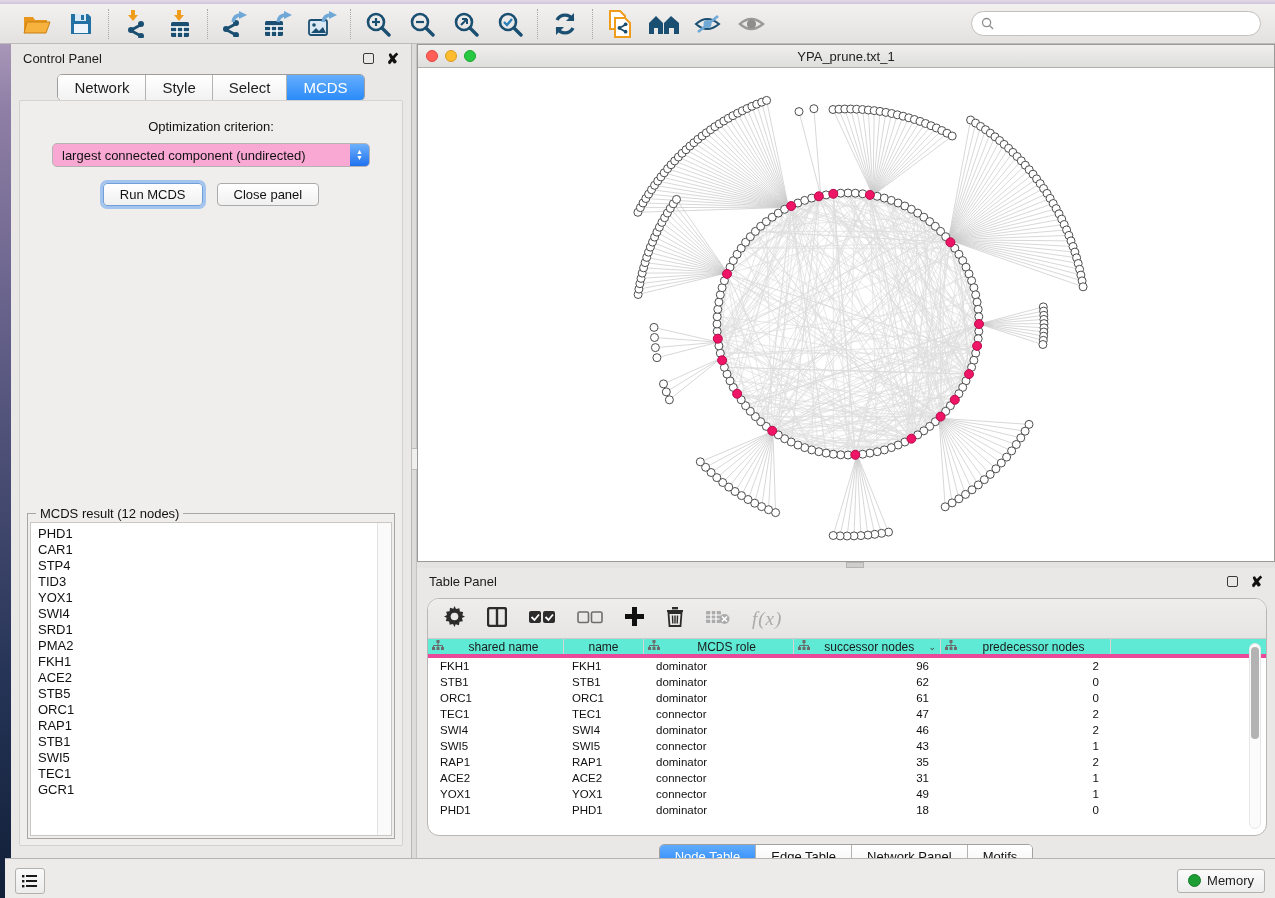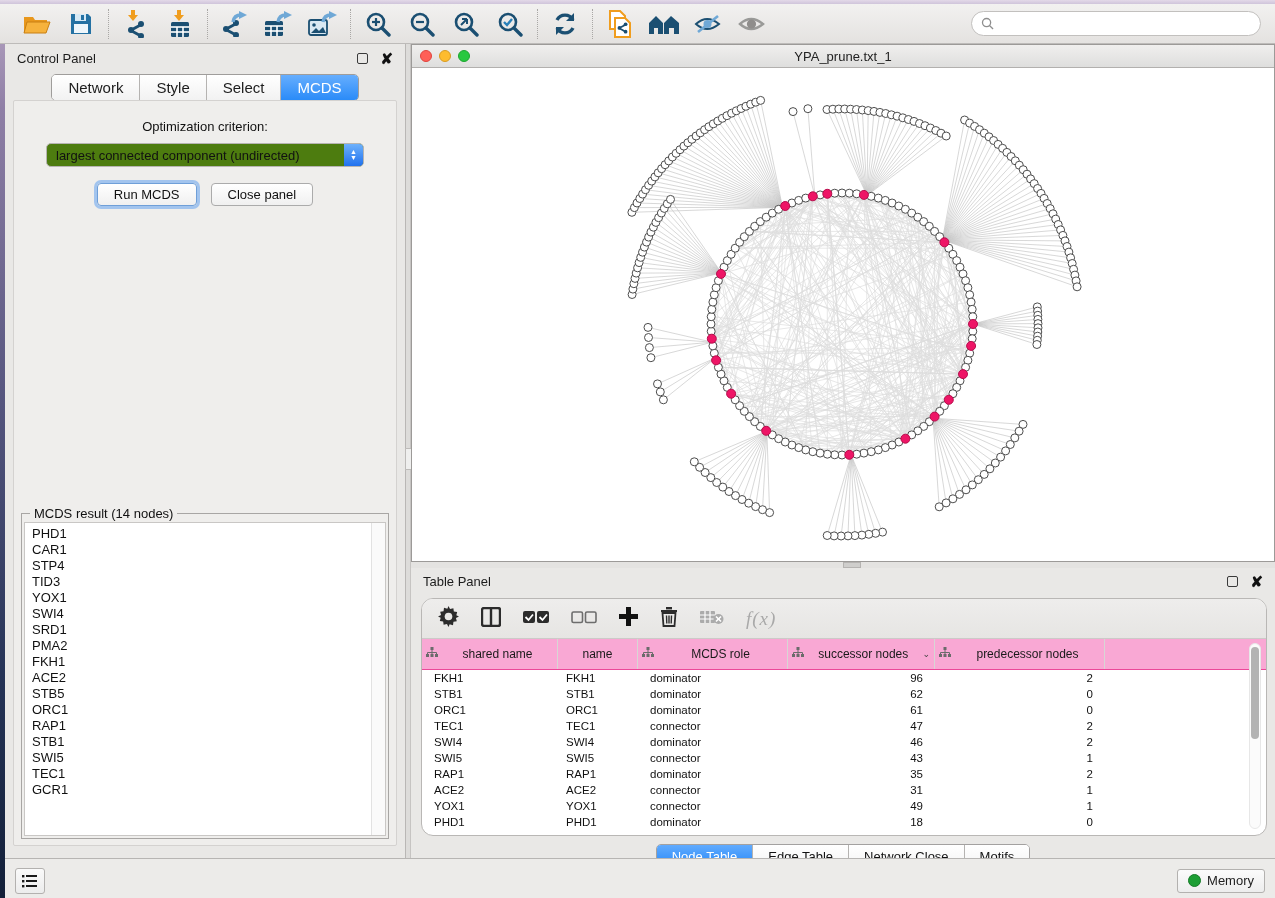--- a/index.html
+++ b/index.html
@@ -14,21 +14,21 @@
     display:flex;align-items:center;padding:0 10px;}
   .tb-group{display:flex;align-items:center;gap:14px;padding:0 12px;}
   .tb-sep{width:1px;height:30px;border-left:1px dotted #a9a7a5;}
   .tb-btn{width:30px;height:30px;display:flex;align-items:center;justify-content:center;cursor:pointer;}
   .tb-btn svg{display:block;}
   .tb-search{margin-left:auto;margin-right:4px;width:290px;height:25px;border:1px solid #c2c0be;border-radius:13px;
     background:#fff;display:flex;align-items:center;padding:0 9px;gap:5px;}
   .tb-search input{border:none;outline:none;flex:1;font-size:12px;background:transparent;font-family:"Liberation Sans",sans-serif;}
 
   
-  .main{position:absolute;left:5px;right:0;top:44px;height:814px;background:#e9e8e6;}
+  .main{position:absolute;left:11px;right:0;top:44px;height:814px;background:#e9e8e6;}
   .statusbar{position:absolute;left:5px;right:0;top:858px;height:44px;background:#ecebe9;border-top:1px solid #b7b5b3;
     display:flex;align-items:center;padding:0 10px;text-align:center;}
   .status-btn{width:30px;height:26px;background:linear-gradient(#fafafa,#ececec);border:1px solid #b3b1af;border-radius:3px;
     display:flex;align-items:center;justify-content:center;cursor:pointer;}
   .memory-btn{margin-left:auto;height:24px;background:linear-gradient(#fbfbfb,#ededed);border:1px solid #b3b1af;border-radius:3px;
     display:flex;align-items:center;gap:6px;padding:0 10px;font-size:13px;color:#222;cursor:pointer;}
   .memory-dot{width:13px;height:13px;border-radius:50%;background:#1d9e34;border:1px solid #157a27;}
 
   
   .control-panel{position:absolute;left:0;top:0;width:400px;height:100%;background:#e9e8e6;}
@@ -36,21 +36,21 @@
   .panel-header .ph-actions{margin-left:auto;display:flex;align-items:center;gap:12px;}
   .float-box{width:11px;height:11px;border:1.5px solid #3a3a3a;border-radius:2px;cursor:pointer;}
   .close-x{font-size:15px;font-weight:bold;color:#111;line-height:11px;cursor:pointer;}
   .ctab-row{display:flex;justify-content:center;margin-top:2px;}
   .ctabs{display:flex;border:1px solid #9f9d9b;border-radius:5px;overflow:hidden;background:#fdfdfd;}
   .ctab{padding:4px 16px;font-size:15px;color:#1d1d1d;border-right:1px solid #b5b3b1;cursor:pointer;background:linear-gradient(#ffffff,#f2f2f2);}
   .ctab:last-child{border-right:none;}
   .ctab.sel{background:linear-gradient(#66aefe,#2a8bf8);color:#fff;}
   .cp-inner{position:absolute;left:8px;right:8px;top:56px;bottom:12px;background:#efeeec;border:1px solid #d4d2d0;border-radius:2px;}
   .opt-label{text-align:center;margin-top:18px;font-size:13px;color:#111;}
-  .opt-select{margin:9px auto 16px;width:318px;height:24px;background:#4d7c0f;border:1px solid #b6b4b2;border-radius:5px;
+  .opt-select{margin:9px auto 16px;width:318px;height:24px;background:#f9a8d4;border:1px solid #b6b4b2;border-radius:5px;
     display:flex;align-items:center;cursor:pointer;}
   .opt-select .sel-text{flex:1;font-size:13px;color:#111;padding:0 9px;white-space:nowrap;overflow:hidden;}
   .opt-stepper{width:19px;height:22px;border-radius:0 4px 4px 0;background:linear-gradient(#6db1fc,#2071ee);
     display:flex;flex-direction:column;align-items:center;justify-content:center;color:#fff;font-size:7px;line-height:6px;}
   .btn-row{display:flex;justify-content:center;gap:14px;margin-top:14px;}
   .aqua-btn{height:23px;padding:0 16px;background:linear-gradient(#ffffff,#f0f0f0);border:1px solid #ababab;border-radius:4px;
     font-size:13px;color:#111;cursor:pointer;font-family:"Liberation Sans",sans-serif;}
   .aqua-btn.focus{box-shadow:0 0 0 3px rgba(110,168,240,.6);border-color:#6f9fd8;}
   .mcds-group{position:absolute;left:7px;right:7px;top:412px;bottom:6px;border:1px solid #a8a6a4;}
   .mcds-legend{position:absolute;top:-8px;left:8px;background:#efeeec;padding:0 4px;font-size:13px;color:#111;}
@@ -78,21 +78,21 @@
 
   
   .table-region{position:absolute;left:0;right:0;top:524px;bottom:0;background:#e9e8e6;}
   .tp-header{height:26px;display:flex;align-items:center;padding:0 12px;font-size:13px;color:#1c1c1c;}
   .tp-header .ph-actions{margin-left:auto;display:flex;align-items:center;gap:12px;}
   .tp-container{position:absolute;left:10px;right:8px;top:30px;height:238px;background:#fff;border:1px solid #b9b7b5;border-radius:12px;overflow:hidden;}
   .tp-toolbar{height:40px;background:linear-gradient(#eeedec,#e6e5e3);border-bottom:1px solid #cccac8;
     display:flex;align-items:center;gap:22px;padding:0 16px;}
   .tp-tbtn{display:flex;align-items:center;justify-content:center;cursor:pointer;}
   .tbl{position:absolute;left:0;right:0;top:40px;bottom:0;overflow:hidden;}
-  .tbl-header{display:grid;grid-template-columns:136px 80px 150px 147px 170px 1fr;height:31px;background:#f9a8d4;border-bottom:1px solid #ec4899;}
+  .tbl-header{display:grid;grid-template-columns:136px 80px 150px 147px 170px 1fr;height:19px;background:#5eead4;border-bottom:4px solid #ec4899;}
   .th{display:flex;align-items:center;font-size:12px;color:#1a1a1a;border-right:1px solid #d8d6d4;padding:0 4px;gap:4px;}
   .th .th-label{flex:1;text-align:center;white-space:nowrap;overflow:hidden;}
   .th .caret{font-size:9px;color:#444;}
   .tbl-row{display:grid;grid-template-columns:136px 80px 150px 147px 170px 1fr;height:16px;font-size:11.5px;color:#111;}
   .td{display:flex;align-items:center;padding:0 12px;white-space:nowrap;overflow:hidden;}
   .td.num{justify-content:flex-end;}
   .tbl-scroll{position:absolute;right:5px;top:44px;width:12px;height:186px;background:#fbfbfb;border:1px solid #e7e7e7;border-radius:6px;}
   .tbl-thumb{position:absolute;left:1px;top:3px;width:8px;height:92px;background:#b3b3b3;border-radius:5px;}
   .tp-tabs{position:absolute;left:0;right:0;top:276px;display:flex;justify-content:center;}
   .ttabs{display:flex;border:1px solid #a3a1a0;border-radius:5px;overflow:hidden;background:#fff;}
@@ -354,21 +354,21 @@
         <span class="opt-stepper">
             <span>▲</span>
             <span>▼</span>
           </span>
       </div>
       <div class="btn-row">
         <button class="aqua-btn focus">Run MCDS</button>
         <button class="aqua-btn">Close panel</button>
       </div>
       <div class="mcds-group">
-        <span class="mcds-legend">MCDS result (14 nodes)</span>
+        <span class="mcds-legend">MCDS result (12 nodes)</span>
         <div class="mcds-list">
           <div class="mcds-items" id="mcds-items">
               <div>PHD1</div>
               <div>CAR1</div>
               <div>STP4</div>
               <div>TID3</div>
               <div>YOX1</div>
               <div>SWI4</div>
               <div>SRD1</div>
               <div>PMA2</div>
@@ -1478,21 +1478,21 @@
             </div>
         </div>
         <div class="tbl-scroll">
             <div class="tbl-thumb"></div>
           </div>
       </div>
       <div class="tp-tabs">
           <div class="ttabs" id="ttabs">
             <div class="ttab sel">Node Table</div>
             <div class="ttab">Edge Table</div>
-            <div class="ttab">Network Close</div>
+            <div class="ttab">Network Panel</div>
             <div class="ttab">Motifs</div>
           </div>
         </div>
     </div>
   </div>
 </div>
 
 <div class="statusbar">
   <div class="status-btn">
     <svg width="18" height="16" viewBox="0 0 18 16">

